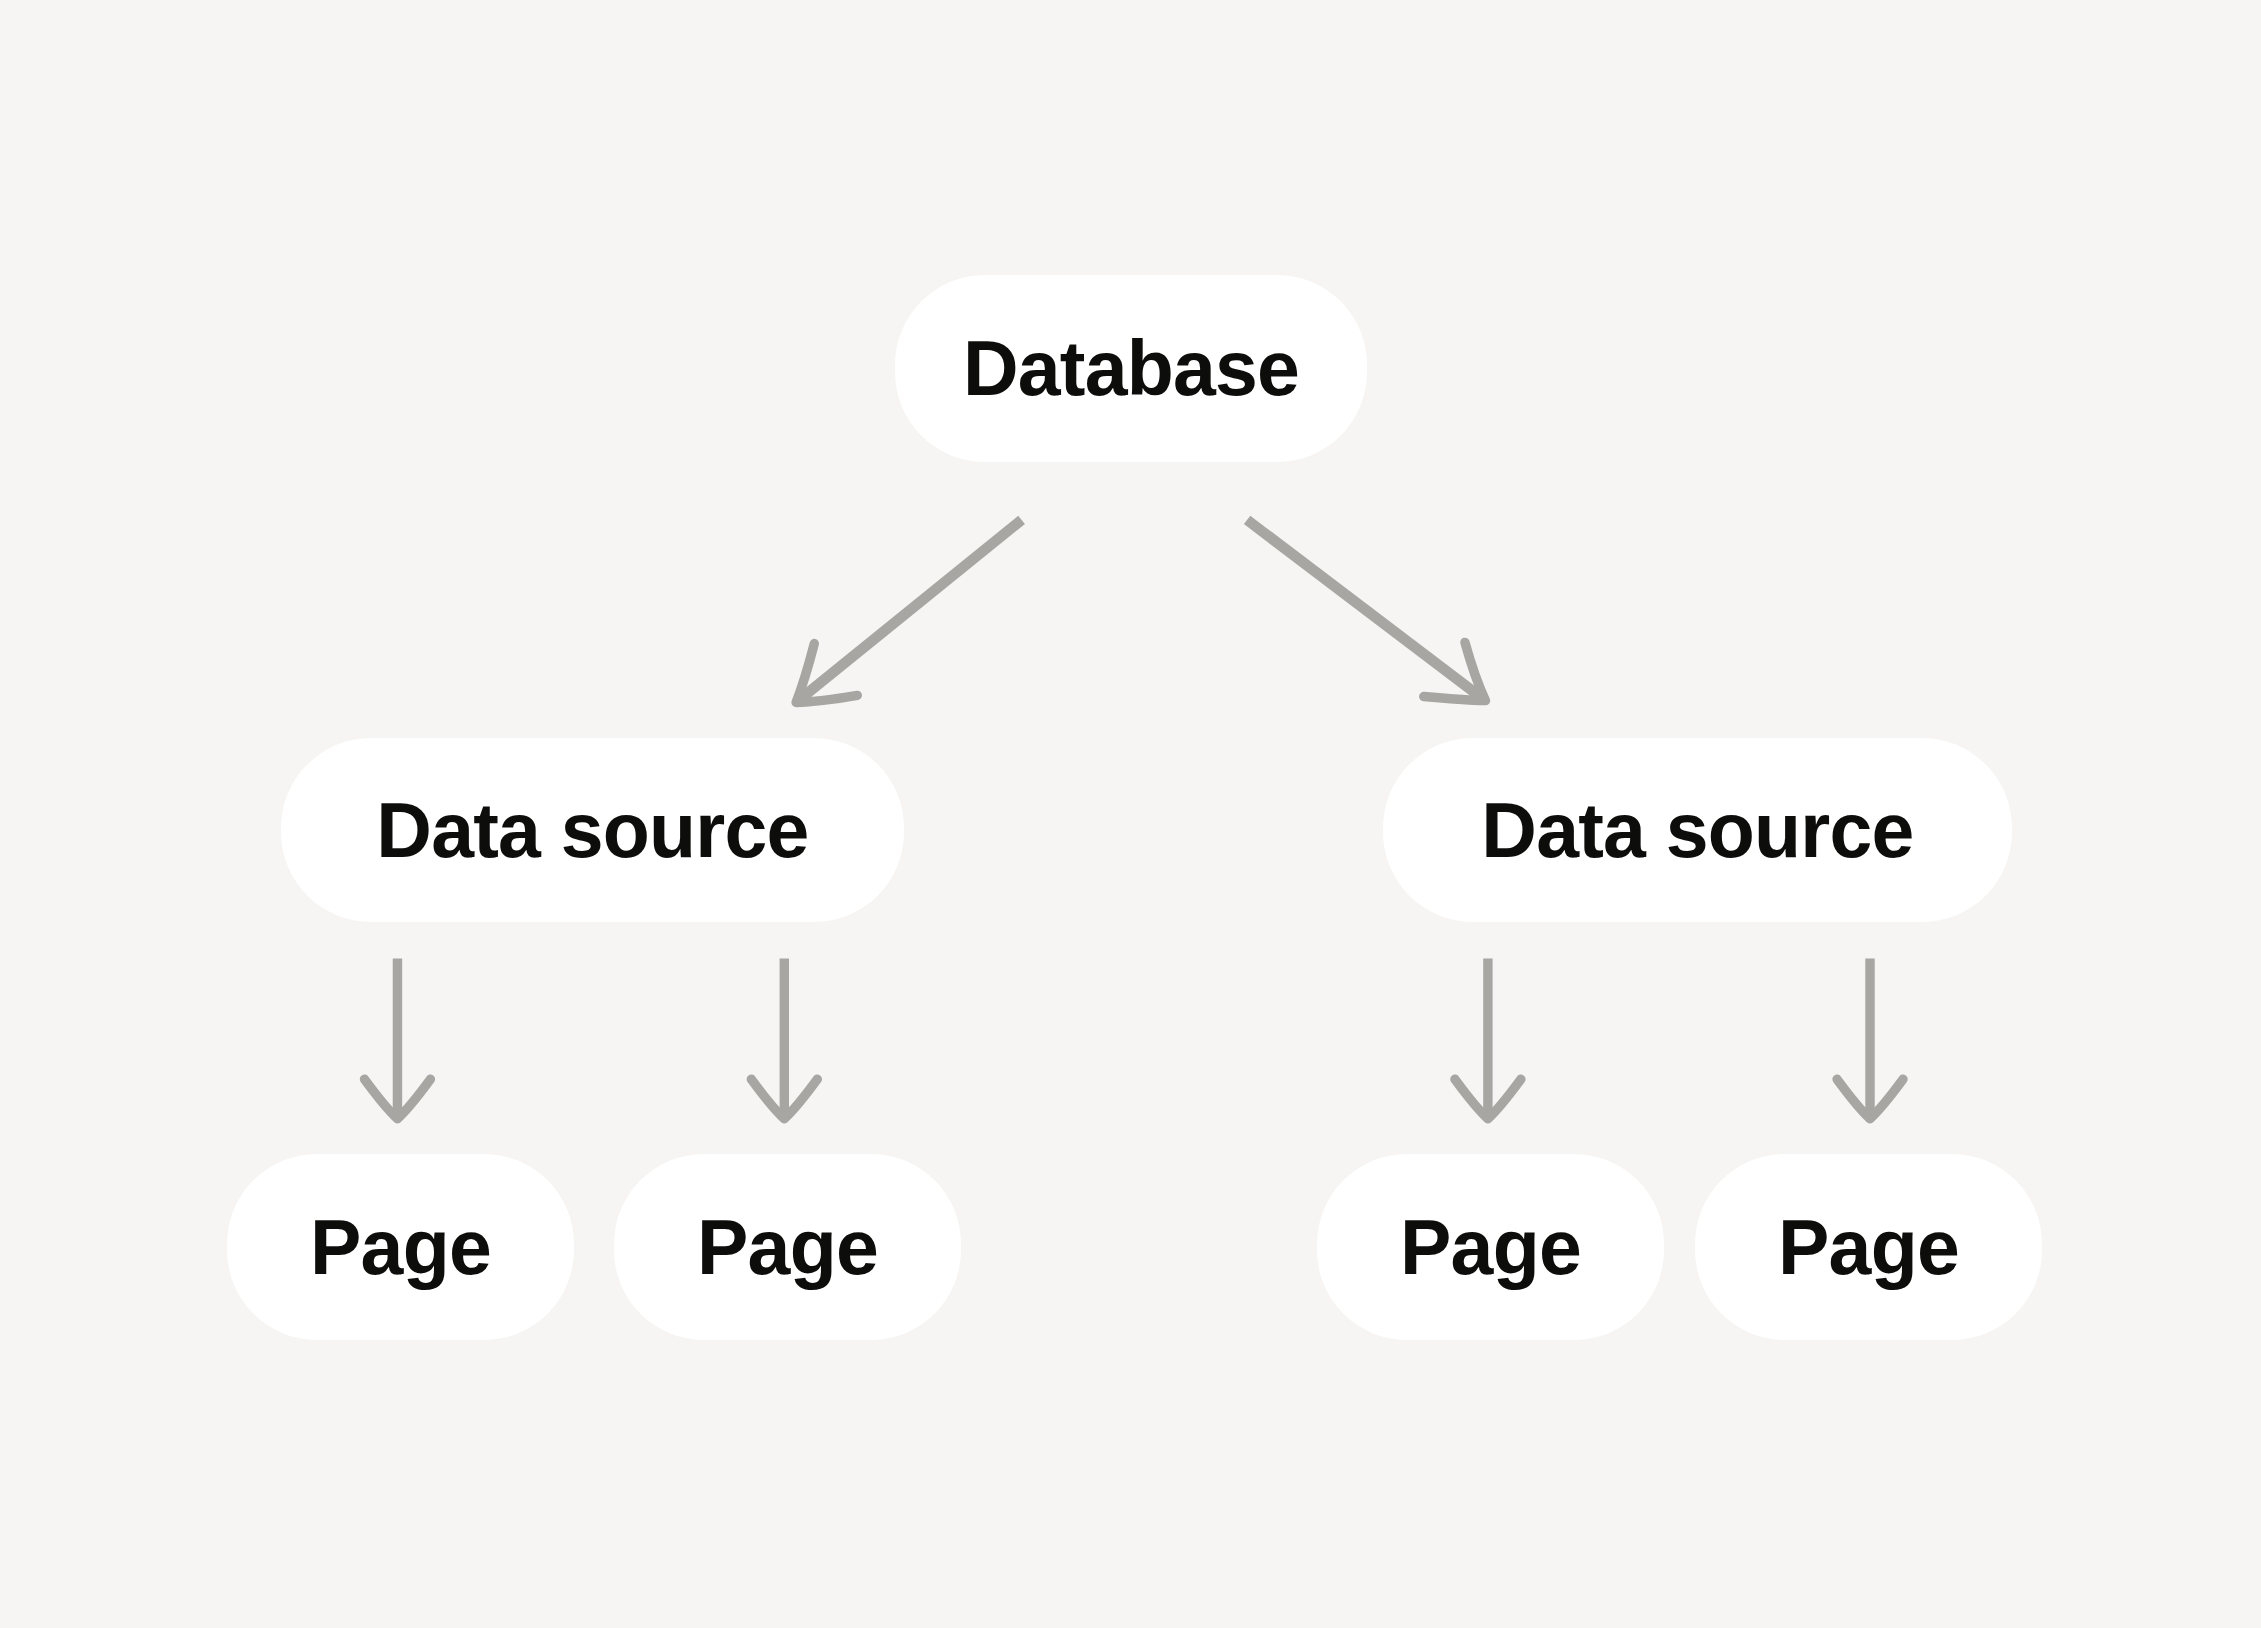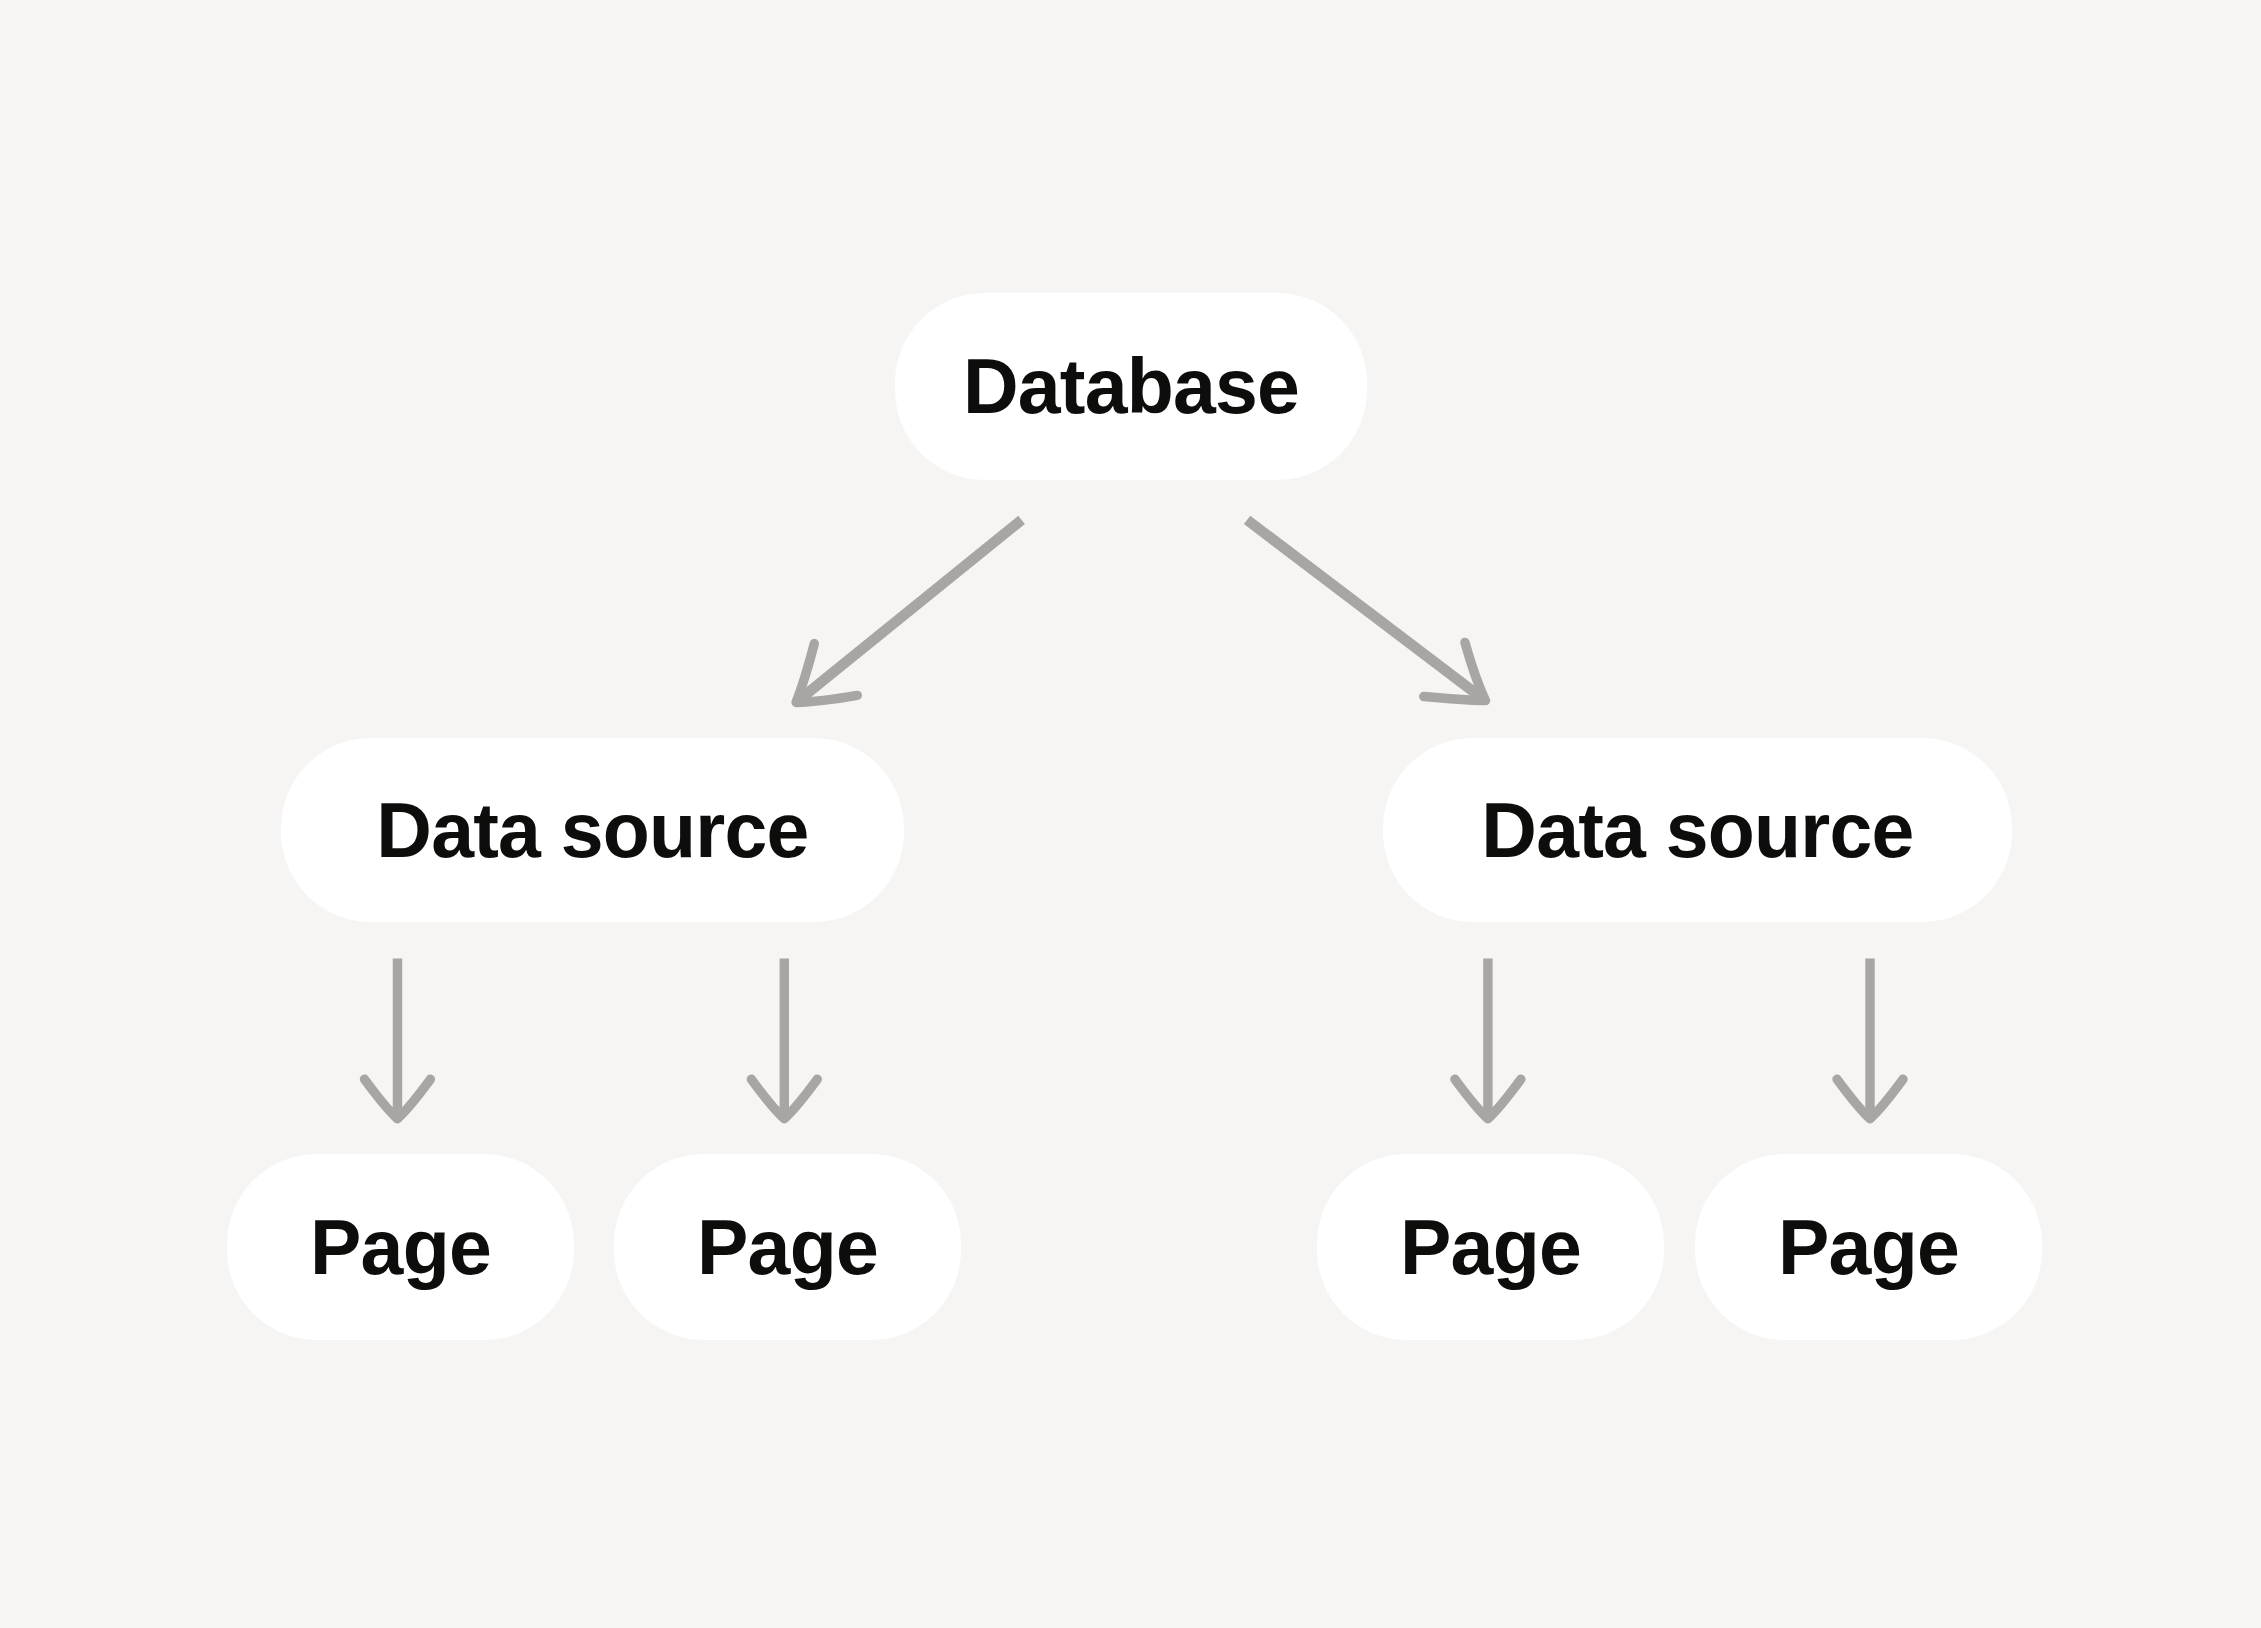--- a/index.html
+++ b/index.html
@@ -40,21 +40,21 @@
     align-items:center;
     justify-content:center;
   }
   .node .label{
     font-weight:bold;
     font-size:77px;
     letter-spacing:-0.01em;
     color:var(--text-color);
     white-space:nowrap;
   }
-  .node-database   {left:895px;top:293px; width:472px; height:187px;}
+  .node-database   {left:895px;top:275px; width:472px; height:187px;}
   .node-ds-left    {left:281px; top:738px;width:623px;height:184px;}
   .node-ds-right   {left:1383px;top:738px;width:629px;height:184px;}
   .node-page-1     {left:227px; top:1154px;width:347px; height:186px;}
   .node-page-2     {left:614px;top:1154px;width:347px; height:186px;}
   .node-page-3     {left:1317px;top:1154px;width:347px; height:186px;}
   .node-page-4     {left:1695px;top:1154px;width:347px; height:186px;}
 </style>
 </head>
 <body>
 

